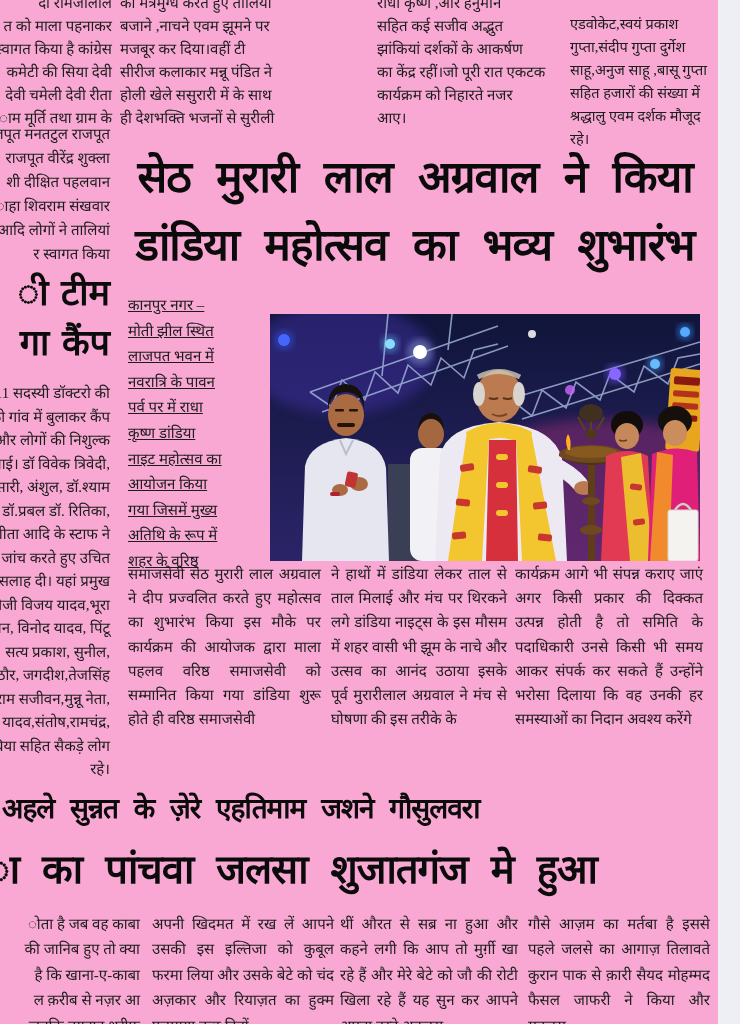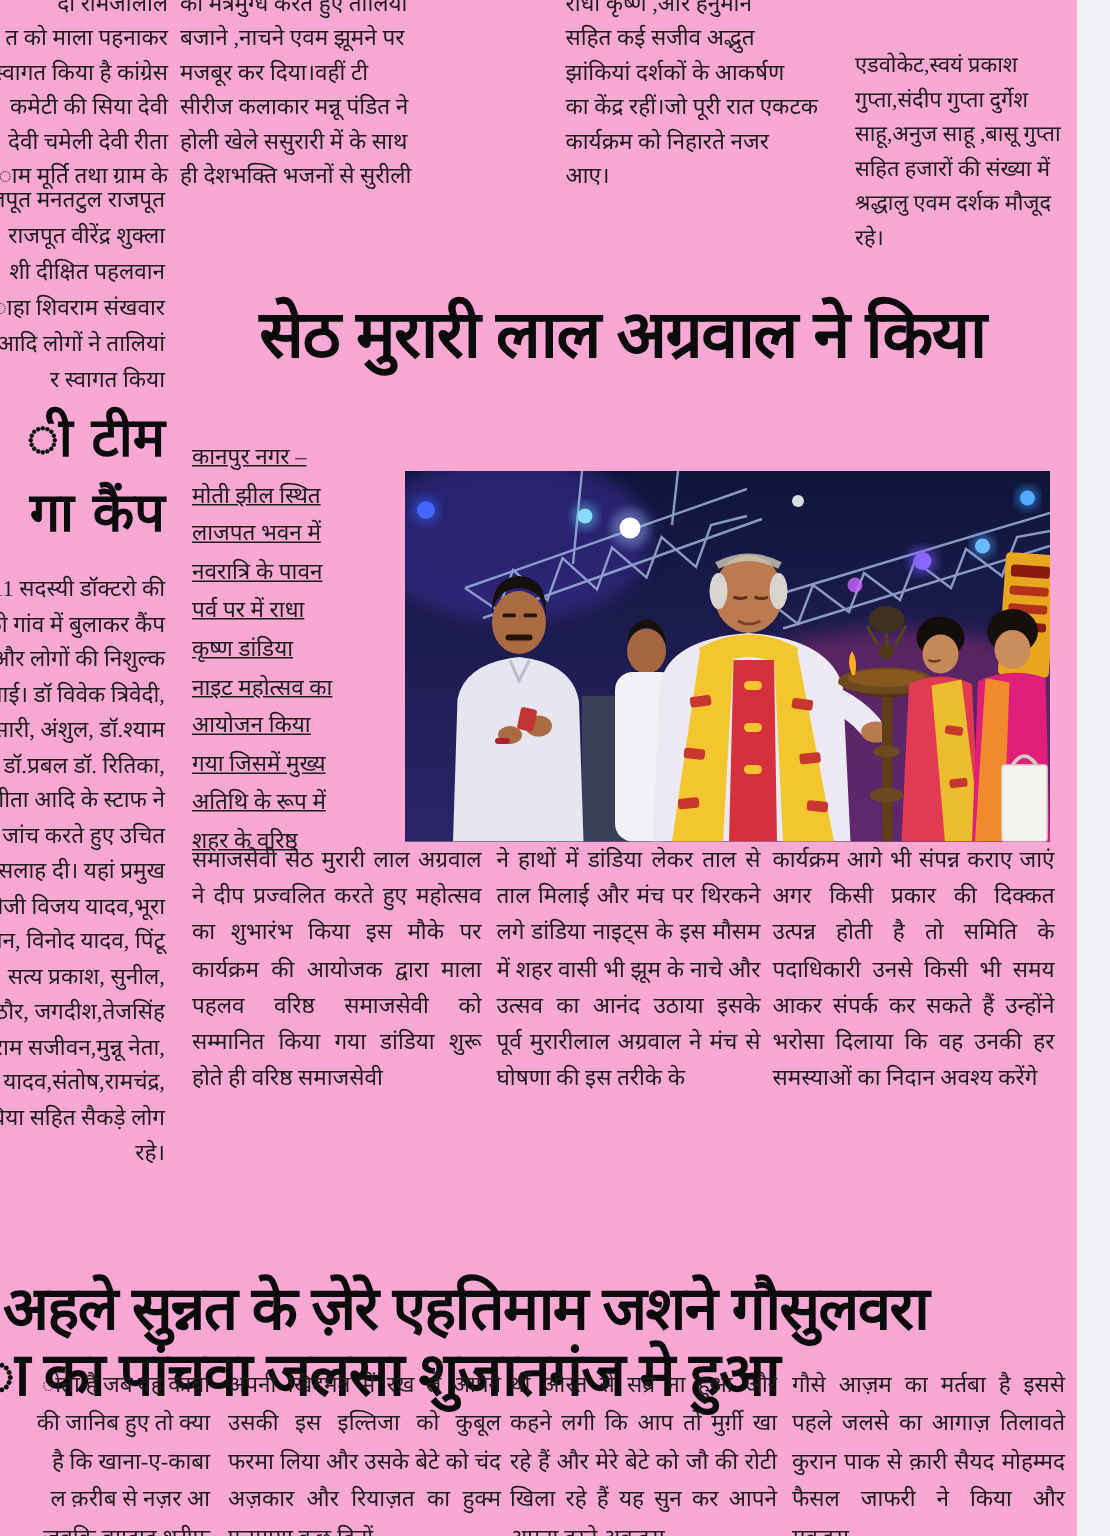--- a/index.html
+++ b/index.html
@@ -6,22 +6,22 @@
   #page{
     position:relative;width:740px;height:1024px;overflow:hidden;
     background:#f9a8d4;color:#1c1c1c;
     font-family:"Liberation Serif","DejaVu Serif",serif;
   }
   .abs{position:absolute;}
   .pre{white-space:pre-line;}
   .col{font-size:15px;line-height:23px;}
   .cut-left{text-align:right;}
   .headline{
-    font-family:Liberation Sans, sans-serif;
-    font-weight:700;color:#0b0b0b;letter-spacing:-1px;white-space:nowrap;margin-top:44px;
+    font-family:Liberation Mono, monospace;
+    font-weight:700;color:#0b0b0b;letter-spacing:-1px;white-space:nowrap;
   }
   .body-col{font-size:15px;line-height:24.2px;text-align:justify;}
   .intro-col{font-size:15px;line-height:25.6px;text-decoration:underline;}
   .rail-sub{
     font-family:"DejaVu Sans","Liberation Sans",sans-serif;
     font-weight:700;font-size:36px;line-height:50px;color:#0b0b0b;white-space:pre-line;
   }
   .bot-col{font-size:15px;line-height:25.4px;text-align:justify;}
   #edge-strip{right:0;top:0;width:22px;height:1024px;background:#edeff4;}
   #photo-wrap{left:270px;top:314px;width:430px;height:247px;background:#141a3e;}
@@ -43,28 +43,29 @@
 मजबूर कर दिया।वहीं टी
 सीरीज कलाकार मन्नू पंडित ने
 होली खेले ससुरारी में के साथ
 ही देशभक्ति भजनों से सुरीली</div>
   <div class="abs col pre" style="left:377px;top:-8px;width:190px;">राधा कृष्ण ,और हनुमान
 सहित कई सजीव अद्भुत
 झांकियां दर्शकों के आकर्षण
 का केंद्र रहीं।जो पूरी रात एकटक
 कार्यक्रम को निहारते नजर
 आए।</div>
-  <div class="abs col pre" style="left:570px;top:13px;width:148px;font-size:14.5px;margin-top:20px;">एडवोकेट,स्वयं प्रकाश
+  <div class="abs col pre" style="left:570px;top:13px;width:148px;font-size:14.5px;">एडवोकेट,स्वयं प्रकाश
 गुप्ता,संदीप गुप्ता दुर्गेश
 साहू,अनुज साहू ,बासू गुप्ता
 सहित हजारों की संख्या में
 श्रद्धालु एवम दर्शक मौजूद रहे।</div>
 
   <div class="abs headline" style="left:112px;top:146px;width:606px;text-align:center;font-size:44px;line-height:68px;">
     <div>सेठ मुरारी लाल अग्रवाल ने किया</div>
+    <div>डांडिया महोत्सव का भव्य शुभारंभ</div>
   </div>
 
   <div class="abs col pre cut-left" style="left:-140px;top:122px;width:250px;line-height:24px;">राजपूत मनतटुल राजपूत
 राजपूत वीरेंद्र शुक्ला
 शी दीक्षित पहलवान
 ाहा शिवराम संखवार
 त आदि लोगों ने तालियां
 र स्वागत किया</div>
   <div class="abs rail-sub cut-left" style="left:-140px;top:268px;width:250px;">ी टीम
 गा कैंप</div>
@@ -233,21 +234,21 @@
         <rect x="398" y="196" width="30" height="51" rx="2" fill="#f4f3ef" stroke="#d8d6cf"></rect>
         <path d="M405,196 Q413,184 421,196" stroke="#cfcdc6" stroke-width="2.5" fill="none"></path>
       </g>
     </svg>
   </div>
 
   <div class="abs body-col" style="left:128px;top:562px;width:193px;">समाजसेवी सेठ मुरारी लाल अग्रवाल ने दीप प्रज्वलित करते हुए महोत्सव का शुभारंभ किया इस मौके पर कार्यक्रम की आयोजक द्वारा माला पहलव वरिष्ठ समाजसेवी को सम्मानित किया गया डांडिया शुरू होते ही वरिष्ठ समाजसेवी</div>
   <div class="abs body-col" style="left:331px;top:562px;width:176px;">ने हाथों में डांडिया लेकर ताल से ताल मिलाई और मंच पर थिरकने लगे डांडिया नाइट्स के इस मौसम में शहर वासी भी झूम के नाचे और उत्सव का आनंद उठाया इसके पूर्व मुरारीलाल अग्रवाल ने मंच से घोषणा की इस तरीके के</div>
   <div class="abs body-col" style="left:515px;top:562px;width:188px;">कार्यक्रम आगे भी संपन्न कराए जाएं अगर किसी प्रकार की दिक्कत उत्पन्न होती है तो समिति के पदाधिकारी उनसे किसी भी समय आकर संपर्क कर सकते हैं उन्होंने भरोसा दिलाया कि वह उनकी हर समस्याओं का निदान अवश्य करेंगे</div>
 
-  <div class="abs headline" style="left:2px;top:806px;font-size:40px;line-height:46px;">अहले सुन्नत के ज़ेरे एहतिमाम जशने गौसुलवरा</div>
+  <div class="abs headline" style="left:2px;top:788px;font-size:28px;line-height:46px;">अहले सुन्नत के ज़ेरे एहतिमाम जशने गौसुलवरा</div>
   <div class="abs headline" style="left:-14px;top:850px;font-size:40px;line-height:46px;">ा का पांचवा जलसा शुजातगंज मे हुआ</div>
 
   <div class="abs col pre cut-left" style="left:-110px;top:912px;width:250px;line-height:25.4px;">ोता है जब वह काबा
 की जानिब हुए तो क्या
 है कि खाना-ए-काबा
 ल क़रीब से नज़र आ
 जबकि बग़दाद शरीफ़</div>
   <div class="abs bot-col" style="left:152px;top:912px;width:182px;">अपनी खिदमत में रख लें आपने उसकी इस इल्तिजा को कुबूल फरमा लिया और उसके बेटे को चंद अज़कार और रियाज़त का हुक्म फरमाया कुछ दिनों</div>
   <div class="abs bot-col" style="left:340px;top:912px;width:178px;">थीं औरत से सब्र ना हुआ और कहने लगी कि आप तो मुर्ग़ी खा रहे हैं और मेरे बेटे को जौ की रोटी खिला रहे हैं यह सुन कर आपने अपना दस्ते अक़दस</div>
   <div class="abs bot-col" style="left:528px;top:912px;width:182px;">गौसे आज़म का मर्तबा है इससे पहले जलसे का आगाज़ तिलावते कुरान पाक से क़ारी सैयद मोहम्मद फैसल जाफरी ने किया और मुक़द्दस</div>

